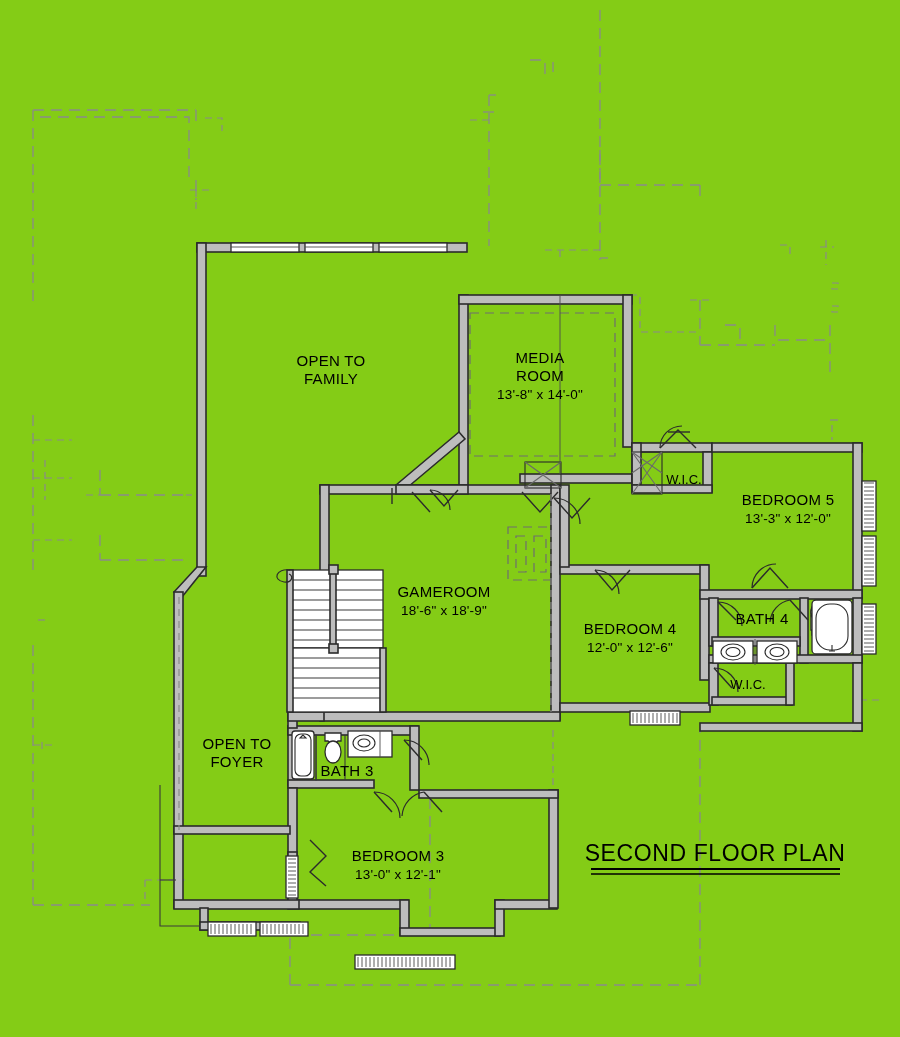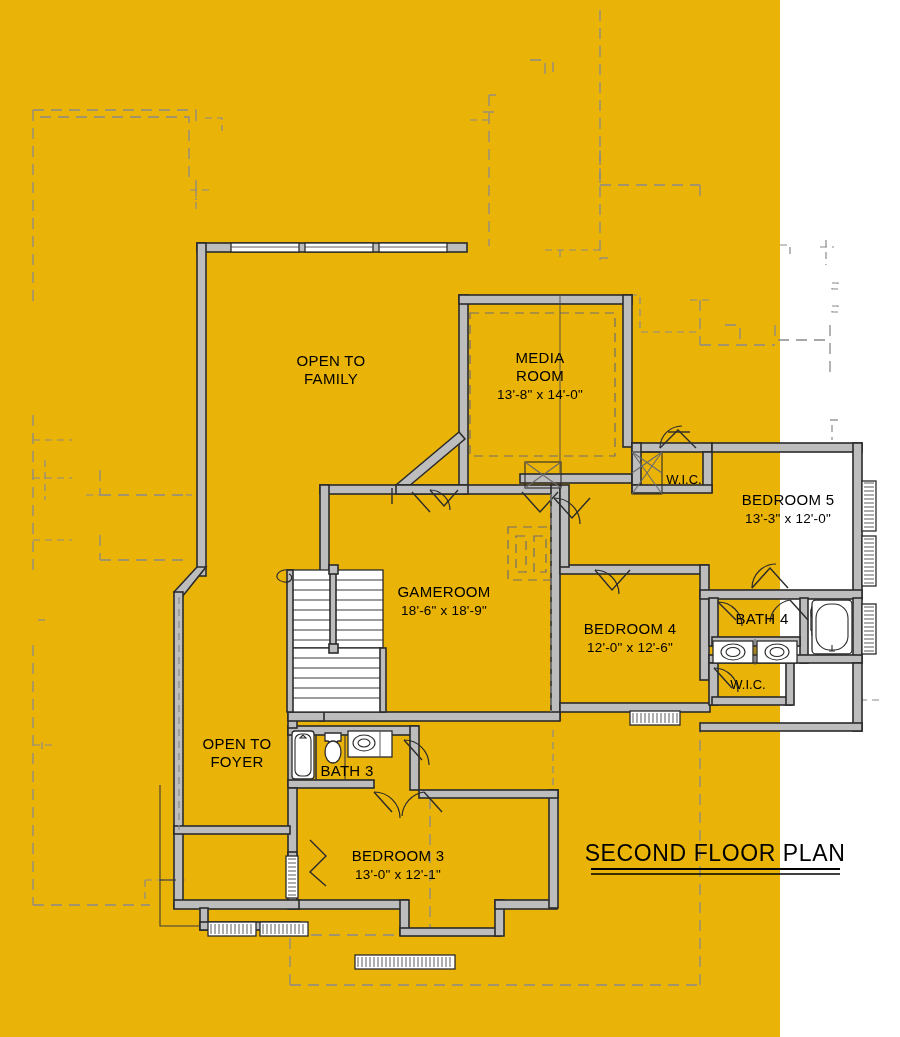--- a/index.html
+++ b/index.html
@@ -2,21 +2,21 @@
 <html><head>
 <meta charset="utf-8">
 <title>Second Floor Plan</title>
 <style>
   html,body{margin:0;padding:0;background:#ffffff;}
   body{
     width:900px;height:1037px;overflow:hidden;
     font-family:"Liberation Sans",sans-serif;
     color:#000;
   }
-  #plan-wrap{position:relative;width:780px;height:1037px;background:#eab308;}
+  #plan-wrap{position:relative;width:900px;height:1037px;background:#84cc16;}
   svg#floorplan{position:absolute;left:0;top:0;width:900px;height:1037px;display:block;}
 
   
   .wall-outline{fill:none;stroke:#2b2b2b;stroke-width:1.6;}
   .wall-fill{fill:#bdbdbd;stroke:none;}
   .wall-thin{fill:none;stroke:#3a3a3a;stroke-width:1.1;}
   .ghost{fill:none;stroke:#8a8a8a;stroke-width:1.3;stroke-dasharray:11 7;}
   .ghost-s{fill:none;stroke:#8a8a8a;stroke-width:1.2;stroke-dasharray:7 5;}
   .tray{fill:none;stroke:#6e6e6e;stroke-width:1.2;stroke-dasharray:9 6;}
   .fixture{fill:#ffffff;stroke:#2b2b2b;stroke-width:1.3;}

